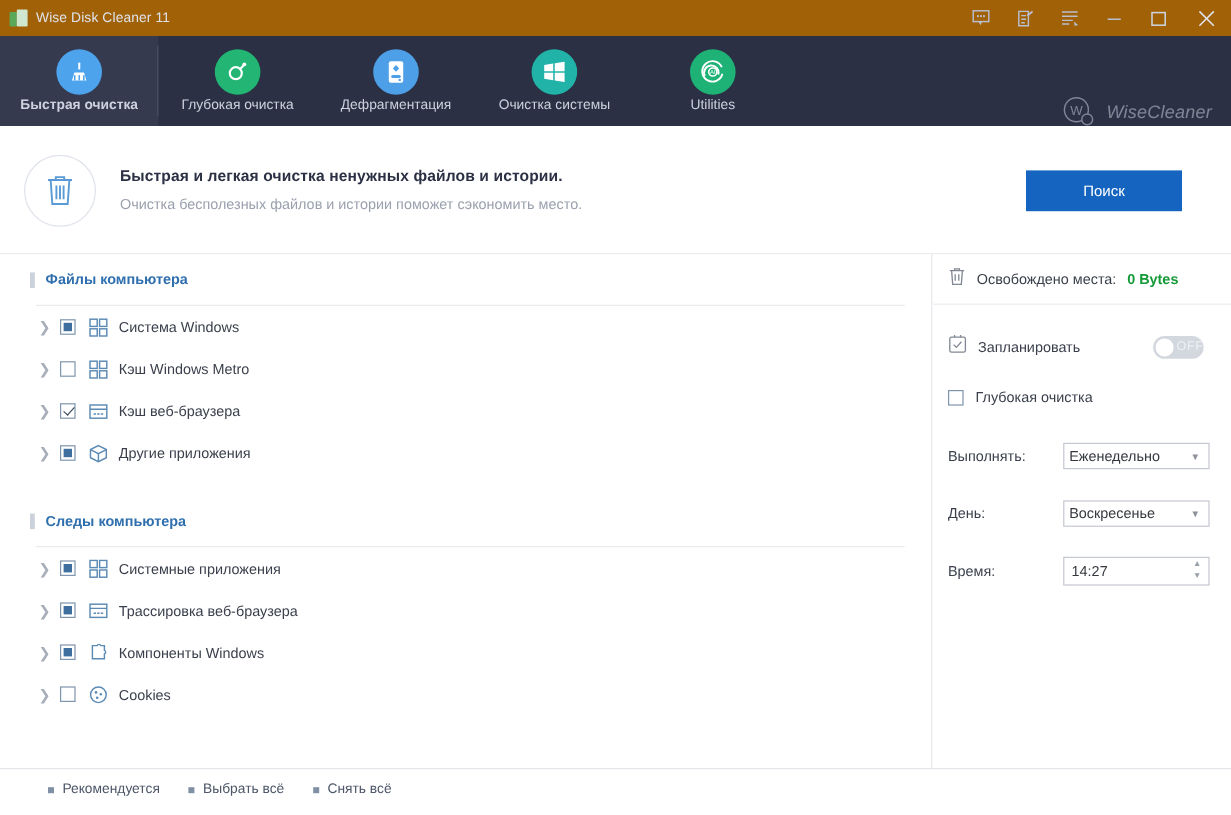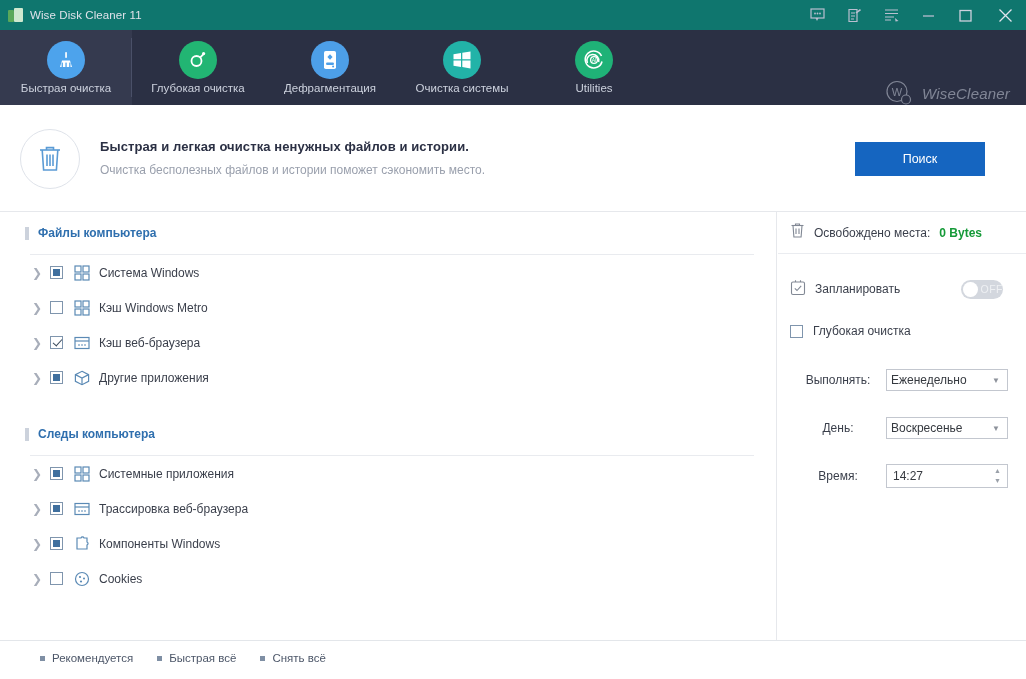--- a/index.html
+++ b/index.html
@@ -7,21 +7,21 @@
     width: 1026px; height: 679px;
     font-family: "Liberation Sans", sans-serif;
     background: #ffffff;
     overflow: hidden;
   }
   #app { position: relative; width: 1026px; height: 679px; background: #ffffff; }
 
   
   .titlebar {
     position: absolute; left: 0; top: 0; width: 1026px; height: 30px;
-    background: #0f766e;
+    background: #a16207;
     display: flex; align-items: center;
   }
   .title-left { display: flex; align-items: center; padding-left: 8px; gap: 7px; }
   .app-icon { width: 15px; height: 15px; position: relative; }
   .app-icon .ai-a { position: absolute; left: 0; top: 2px; width: 6px; height: 12px; background: #5aa85a; border-radius: 1px; }
   .app-icon .ai-b { position: absolute; left: 6px; top: 0px; width: 9px; height: 14px; background: #cfe8cf; border-radius: 1px; }
   .title-text { color: #dfe2ea; font-size: 11.5px; letter-spacing: .1px; }
   .title-right { margin-left: auto; display: flex; align-items: center; height: 30px; }
   .tb-btn {
     width: 37px; height: 30px; display: flex; align-items: center; justify-content: center;
@@ -33,21 +33,21 @@
   
   .nav {
     position: absolute; left: 0; top: 30px; width: 1026px; height: 75px;
     background: #2b3044;
   }
   .nav-items { position: absolute; left: 0; top: 0; display: flex; height: 75px; }
   .nav-item {
     width: 132px; height: 75px; display: flex; flex-direction: column;
     align-items: center; justify-content: center; gap: 3px; position: relative;
   }
-  .nav-item.active { background: #353a4f; }
+  .nav-item.active { background: #353a4f; font-weight: bold; }
   .nav-item.active::after {
     content: ""; position: absolute; right: 0; top: 8px; bottom: 8px; width: 1px;
     background: #4a5068;
   }
   .nav-icon { width: 38px; height: 38px; border-radius: 50%; display: flex; align-items: center; justify-content: center; }
   .nav-label { color: #cdd2de; font-size: 11.5px; white-space: nowrap; }
   .ic-blue   { background: #4da3ec; }
   .ic-green  { background: #22b573; }
   .ic-teal   { background: #22b3a8; }
   .ic-blue2  { background: #4d9fe8; }
@@ -86,21 +86,20 @@
   }
 
   
   .left-panel {
     position: absolute; left: 0; top: 212px; width: 777px; height: 428px;
     background: #ffffff; border-right: 1px solid #e6e8ec;
   }
   .right-panel {
     position: absolute; left: 778px; top: 212px; width: 248px; height: 428px;
     background: #ffffff;
-    text-align: center;
   }
 
   .section-head {
     display: flex; align-items: center; gap: 9px;
     padding: 0 0 0 25px; height: 42px;
   }
   .sec-bar { width: 4px; height: 13px; background: #ccd2dc; }
   .sec-title { color: #2f6fae; font-size: 12px; font-weight: bold; }
   .sec-rule { margin: 0 22px 0 30px; border-top: 1px solid #e9ebef; }
 
@@ -499,21 +498,21 @@
   </div>
 
   <div class="footer">
     <div class="foot-links">
       <span class="foot-link">
         <span class="foot-dot"></span>
         <span class="foot-text">Рекомендуется</span>
       </span>
       <span class="foot-link">
         <span class="foot-dot"></span>
-        <span class="foot-text">Быстрая всё</span>
+        <span class="foot-text">Выбрать всё</span>
       </span>
       <span class="foot-link">
         <span class="foot-dot"></span>
         <span class="foot-text">Снять всё</span>
       </span>
     </div>
 
   </div>
 
 </div>

